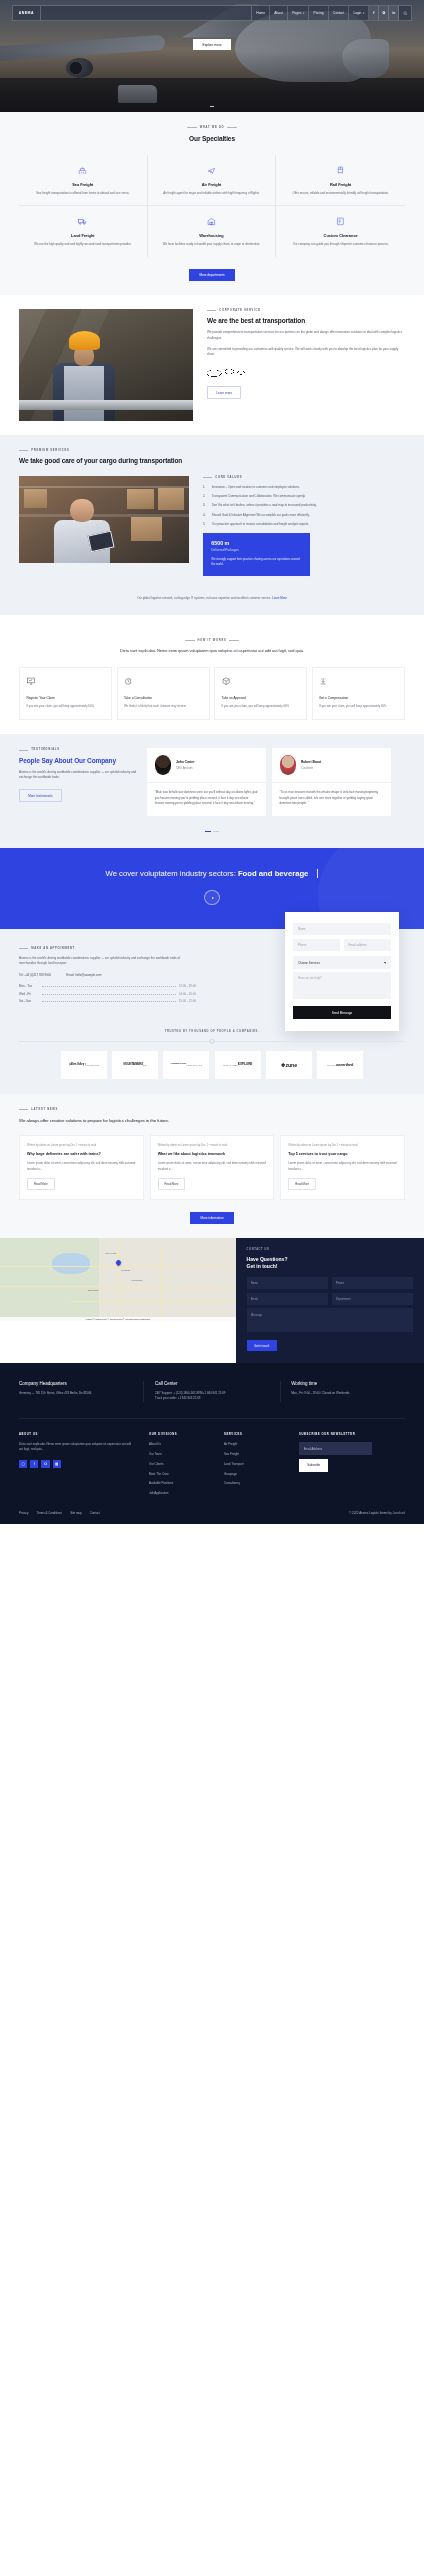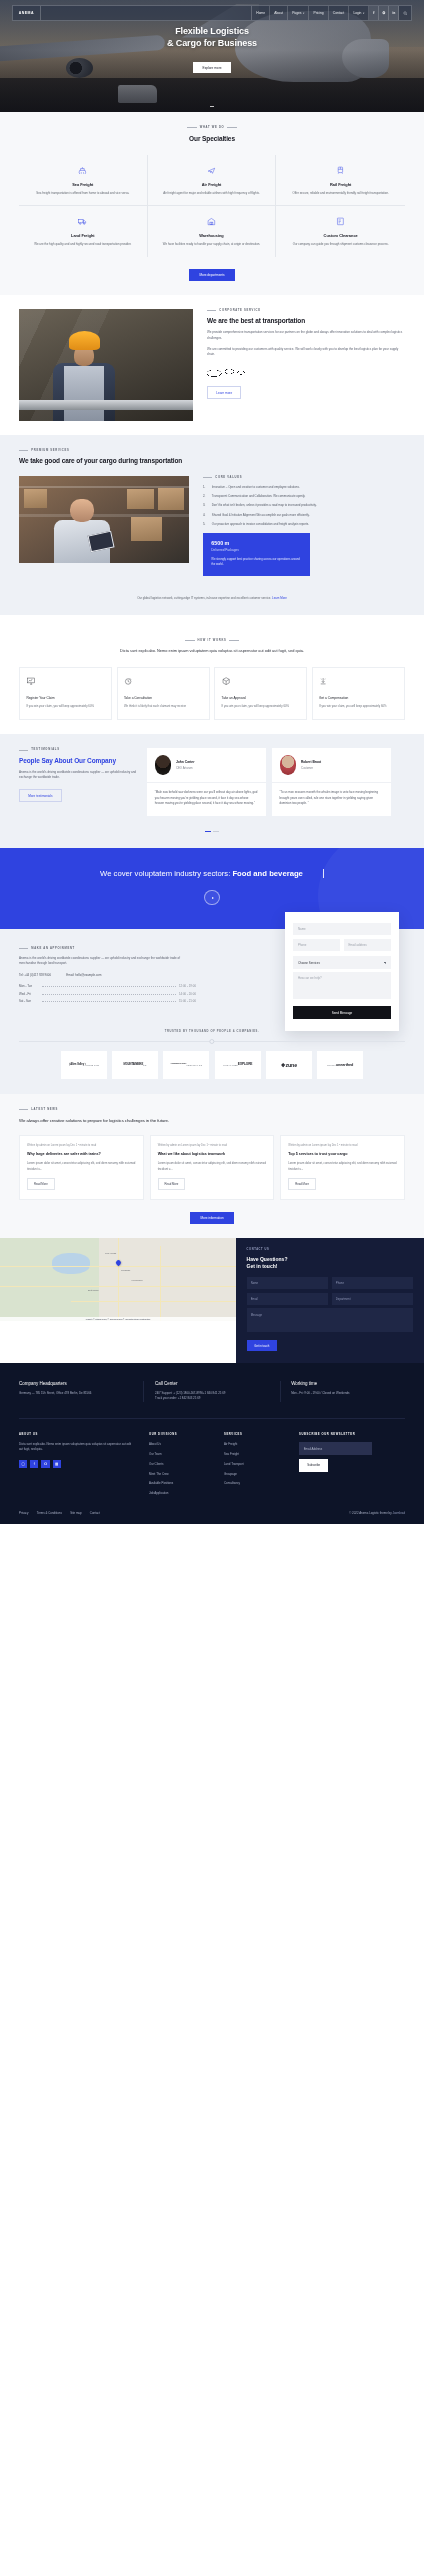--- a/index.html
+++ b/index.html
@@ -238,21 +238,21 @@
 
   
   .sector {
     background:#2f43e0; padding:20px 19px 23.6px; text-align:center; position:relative; overflow:hidden;
   }
   .sector::before {
     content:""; position:absolute; right:-23.6px; top:-17.7px; width:130px; height:130px;
     border-radius:50%; background:rgba(255,255,255,.045);
   }
   .sector h2 { color:#fff; font-size:7.7px; font-weight:400; line-height:1.45; }
-  .sector h2 b { font-weight:700; border-right:0.8px solid rgba(255,255,255,.85); padding-right:20px; }
+  .sector h2 b { font-weight:700; border-right:0.8px solid rgba(255,255,255,.85); padding-right:9px; }
   .play {
     width:15.3px; height:15.3px; border-radius:50%; margin:10.6px auto 0;
     border:0.6px solid rgba(255,255,255,.5); display:flex; align-items:center; justify-content:center;
     background:rgba(255,255,255,.08); cursor:pointer;
   }
   .play::after { content:""; border-left:2.9px solid #fff; border-top:1.9px solid transparent; border-bottom:1.9px solid transparent; margin-left:1.2px; }
 
   
   .appt { background:#eef1f6; padding:17.7px 19px 15.3px; position:relative; }
   .appt-left { width:177px; }
@@ -428,24 +428,20 @@
       <div class="nav-soc" style="font-size:2.9px">in</div>
       <div class="nav-search">
         <svg viewBox="0 0 24 24" width="4.7" height="4.7" fill="none" stroke="currentColor" stroke-width="2">
             <circle cx="10.5" cy="10.5" r="6.5"></circle>
             <line x1="15.5" y1="15.5" x2="21" y2="21"></line>
           </svg>
       </div>
     </nav>
 
     <div class="hero-inner">
-      <h1 class="hero-title">
-        <span>Flexible Logistics</span><br>
-        <span>&amp; Cargo for Business</span>
-      </h1>
       <button class="hero-btn">Explore more</button>
     </div>
     <div class="hero-dots"><i></i></div>
   </section>
 
   <section class="sec bg-light">
     <div class="kicker center">WHAT WE DO</div>
     <h2 class="h2 center" style="margin-top:5.9px">Our Specialties</h2>
 
     <div class="spec-grid">

